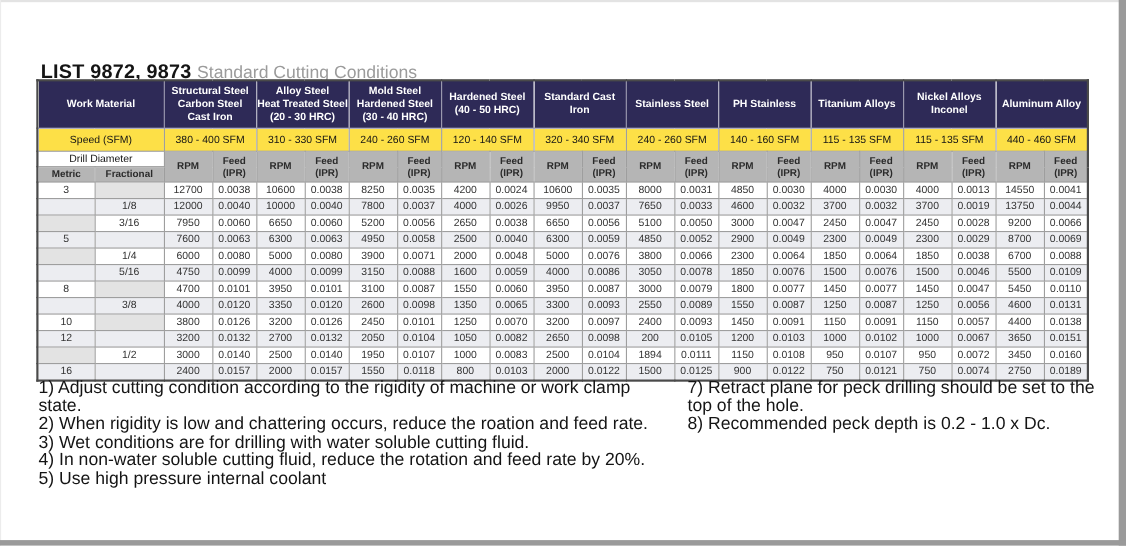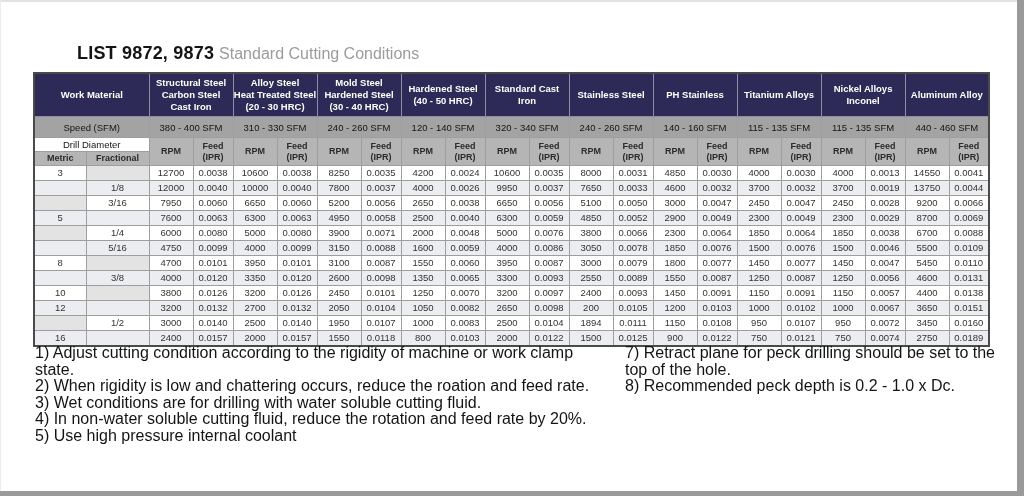--- a/index.html
+++ b/index.html
@@ -6,39 +6,39 @@
   body {
     width:1024px; height:496px; position:relative; overflow:hidden;
     background:#ffffff; font-family:"Liberation Sans", sans-serif;
   }
   
   .edge-top    { position:absolute; left:0; top:0; width:1024px; height:2px; background:#e3e3e3; }
   .edge-left   { position:absolute; left:0; top:0; width:1px; height:496px; background:#ececec; }
   .edge-right  { position:absolute; right:0; top:0; width:7px; height:496px; background:#9a9a9a; }
   .edge-bottom { position:absolute; left:0; bottom:0; width:1024px; height:5px; background:#9a9a9a; }
 
-  .title { position:absolute; left:37px; top:43px; white-space:nowrap;margin-left:40px; }
+  .title { position:absolute; left:37px; top:55px; white-space:nowrap; }
   .title .t-bold { font-size:18px; font-weight:bold; color:#141414; letter-spacing:0.2px; }
   .title .t-sub  { font-size:16px; color:#9b9b9b; margin-left:5px; }
 
   table.cct {
     position:absolute; left:33px; top:72px; width:957px;
     border-collapse:collapse; table-layout:fixed;
     border:2px solid #4a4a4a;
   }
   .cct th, .cct td {
     border:1px solid #9e9e9e; padding:0; margin:0;
     text-align:center; vertical-align:middle; overflow:hidden;
   }
   .cct .mat-th, .cct .corner-th {
     background:#2e2a57; color:#ffffff; font-size:9.5px; font-weight:bold;
     height:42px; line-height:1.25; white-space:pre-line; border-color:#8f8da6;
   }
   .cct .speed-row th, .cct .speed-row td {
-    background:#a3a3a3; color:#141414; font-size:9.5px; font-weight:normal;
+    background:#fde047; color:#141414; font-size:9.5px; font-weight:normal;
     height:20px;
   }
   .cct .drill-th { background:#ffffff; color:#141414; font-size:9.5px; font-weight:normal; height:13px; }
   .cct .sub-th {
     background:#b5b5b5; color:#2b2b2b; font-size:9px; font-weight:bold;
     line-height:1.2; white-space:pre-line; height:13px;
   }
   .cct tbody td { font-size:9.5px; color:#333333; height:14px; line-height:14px; background:#ffffff; }
   .cct tbody tr.stripe td { background:#ecedf1; }
   .cct tbody td.dim-empty { background:#e3e3e3; }

